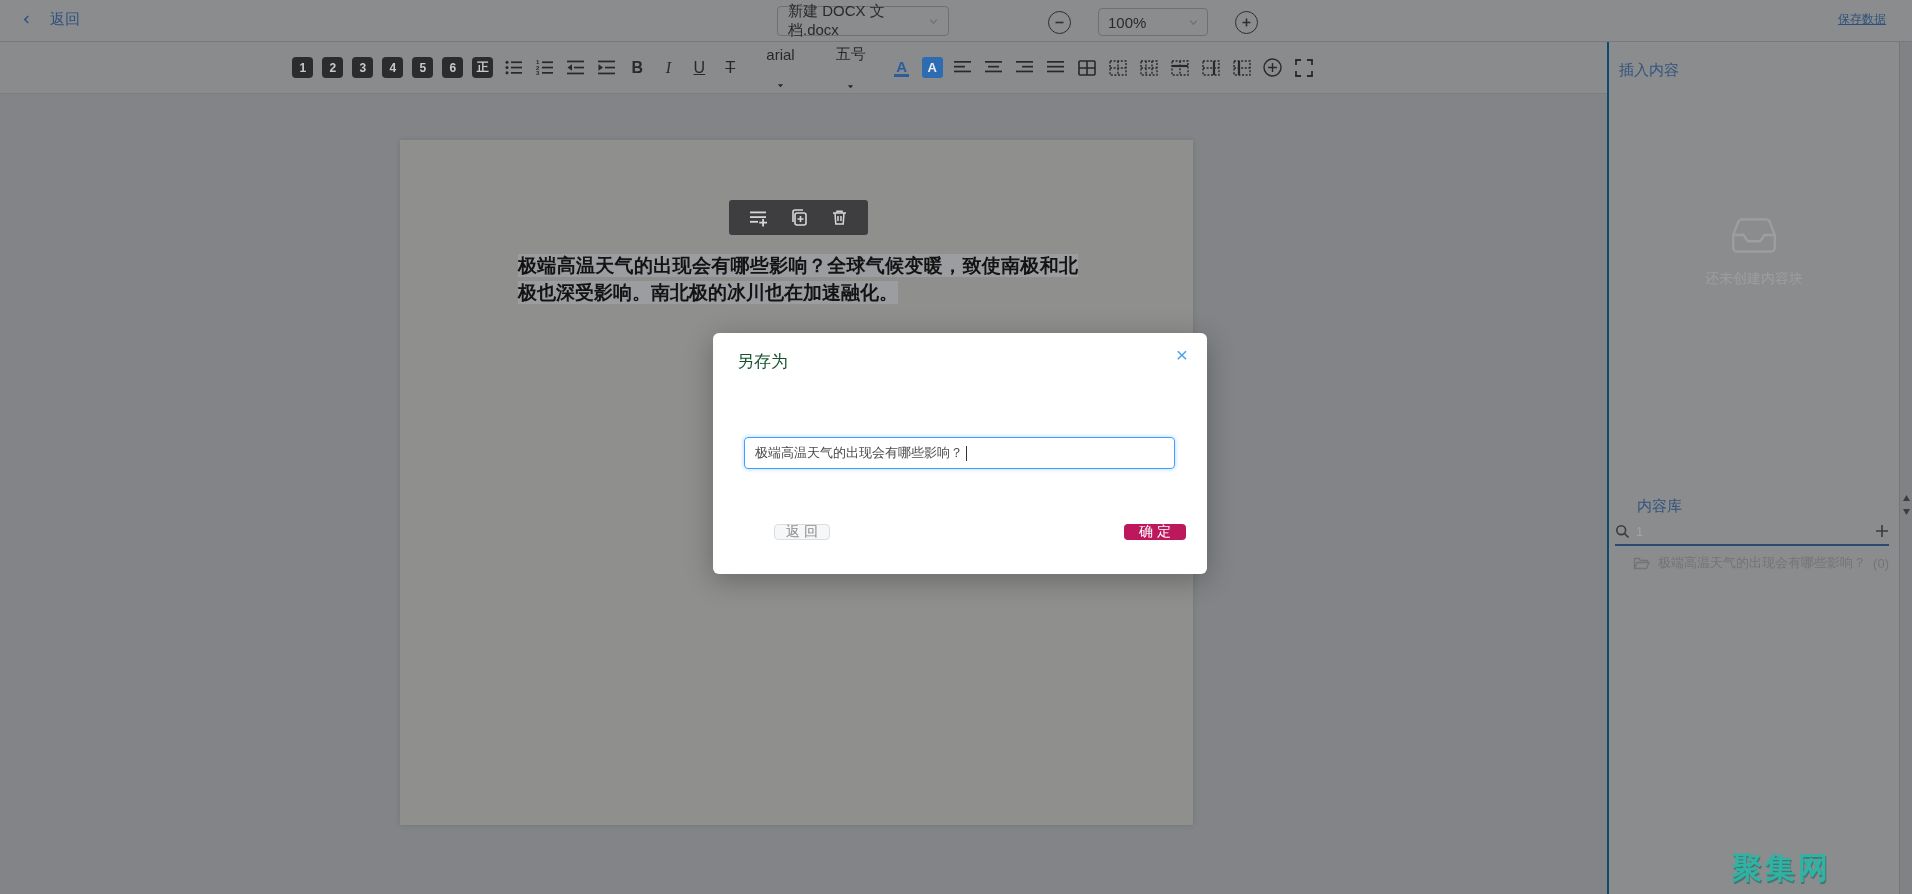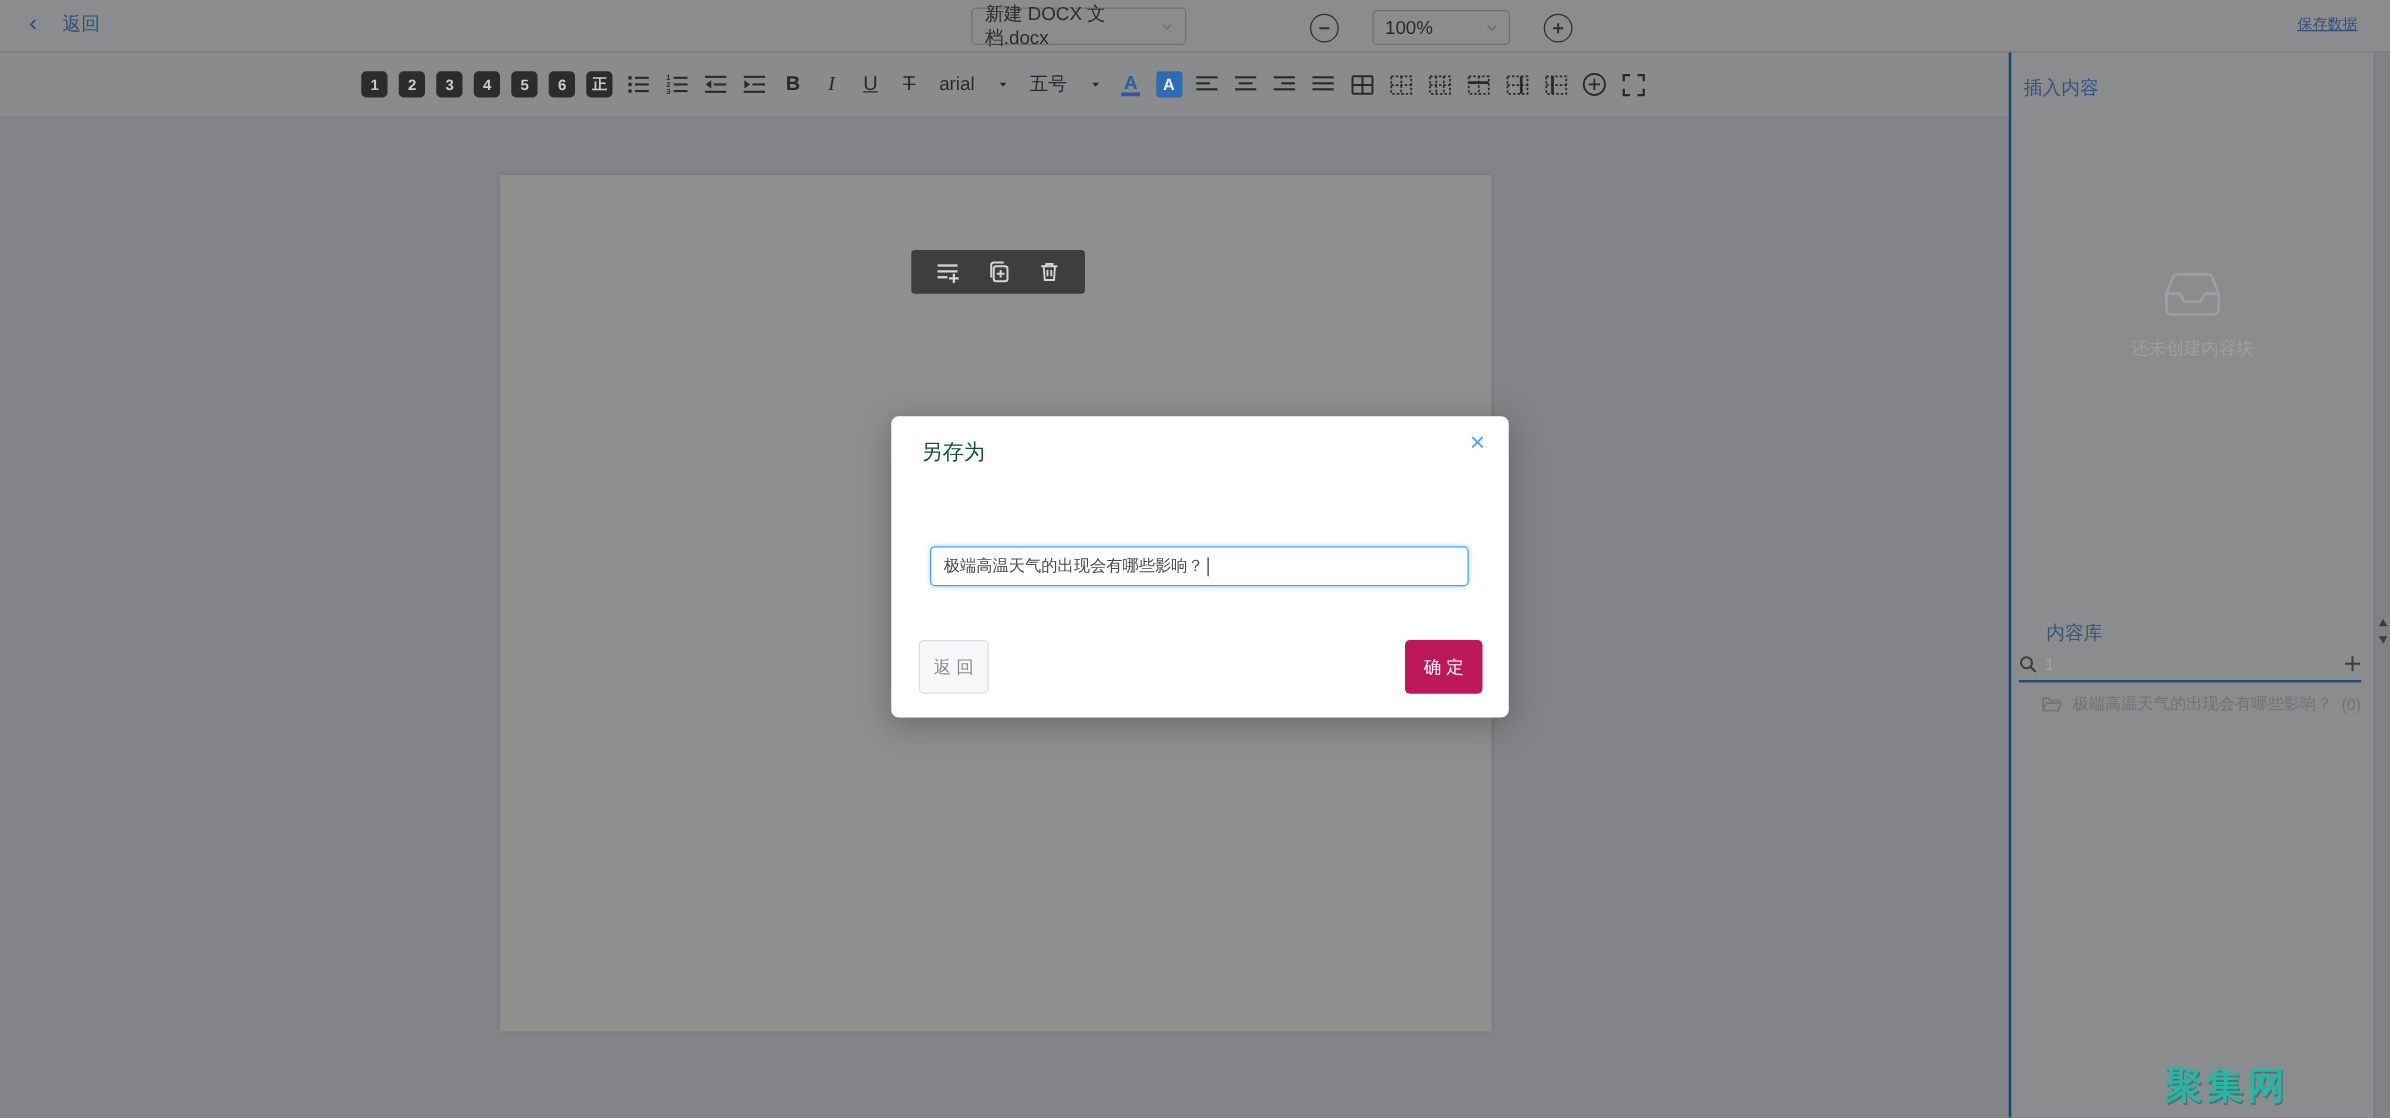--- a/index.html
+++ b/index.html
@@ -18,21 +18,21 @@
   .save-link { position:absolute; right:26px; top:11px; color:#2f517e; font-size:12px; cursor:pointer;text-decoration:underline; }
 
   
   .fmtbar { position:absolute; left:0; top:42px; width:1607px; height:52px; background:#8a8b8d; border-bottom:1px solid #7d7e80; display:flex; align-items:center; justify-content:center; gap:9px; }
   .hbtn { width:21px; height:21px; background:#2b2c2e; color:#c9cacb; border-radius:4px; font-size:12px; font-weight:bold; display:flex; align-items:center; justify-content:center; }
   .tool { width:22px; height:22px; display:flex; align-items:center; justify-content:center; color:#28292b; }
   .tool svg { display:block; }
   .txtbtn { font-size:16px; color:#28292b; display:flex; align-items:center; justify-content:center; width:22px; height:22px; }
   .b { font-weight:bold; } .i { font-style:italic; font-family:"Liberation Serif",serif; }
   .u { text-decoration:underline; } .s { text-decoration:line-through; }
-  .fontsel { display:flex; align-items:center; gap:18px; color:#28292b; font-size:15px; margin:0 4px; }
+  .fontsel { display:flex; align-items:center; gap:18px; color:#28292b; font-size:15px; margin:0 16px;flex-direction:column; }
   .acolor { font-weight:bold; font-size:15px; color:#2b5d9e; border-bottom:3px solid #2b5d9e; line-height:15px; padding:0 2px; }
   .ahl { width:21px; height:21px; border-radius:3px; background:#2e6cb2; color:#e8eef5; font-weight:bold; font-size:13px; display:flex; align-items:center; justify-content:center; }
   .chev { width:9px; height:9px; }
 
   
   .canvas { position:absolute; left:0; top:94px; width:1607px; height:800px; background:#828487; }
   .page { position:absolute; left:400px; top:46px; width:793px; height:685px; background:#8f8f8e; box-shadow:0 0 5px rgba(0,0,0,.12); }
   .float-toolbar { position:absolute; left:329px; top:60px; width:139px; height:35px; background:#3e3e40; border-radius:3px; display:flex; align-items:center; justify-content:space-around; padding:0 8px; }
   .float-toolbar .fico { width:20px; height:20px; display:flex; align-items:center; justify-content:center; color:#d6d6d7; }
   .para { position:absolute; left:118px; top:112px; width:560px; font-size:19px; font-weight:bold; line-height:27px; color:#131313; text-align:justify; }
@@ -59,21 +59,21 @@
   
   .watermark { position:absolute; left:1732px; top:848px; font-size:30px; font-weight:bold; letter-spacing:3px; color:#2fb3a4; text-shadow:1px 2px 0 rgba(22,99,90,.55); }
 
   
   .dialog { position:absolute; left:713px; top:333px; width:494px; height:241px; background:#ffffff; border-radius:6px; box-shadow:0 6px 28px rgba(0,0,0,.28); z-index:50; }
   .dlg-title { position:absolute; left:24px; top:17px; font-size:17px; color:#14532d; }
   .dlg-close { position:absolute; right:19px; top:11px; font-size:21px; color:#4da3f0; cursor:pointer; line-height:21px; }
   .dlg-input { position:absolute; left:31px; top:104px; width:431px; height:32px; border:1px solid #409eff; border-radius:4px; box-shadow:0 0 4px rgba(64,158,255,.45); display:flex; align-items:center; padding:0 10px; font-size:13px; color:#4a4b4d; cursor:text; }
   .caret { display:inline-block; width:1px; height:15px; background:#333; margin-left:3px; animation:blink 1s steps(1) infinite; }
   @keyframes blink { 50% { opacity:0; } }
-  .btn { position:absolute; top:179px; height:43px; border-radius:4px; font-size:14px; display:flex; align-items:center; justify-content:center; cursor:pointer; }
+  .btn { position:absolute; top:191px; height:16px; border-radius:4px; font-size:14px; display:flex; align-items:center; justify-content:center; cursor:pointer;margin-left:39px; }
   .btn-back { left:22px; width:56px; background:#f6f7f9; border:1px solid #dcdde0; color:#8b8c8e; }
   .btn-ok { right:21px; width:62px; background:#be185d; color:#ffffff; }
 </style>
 </head>
 <body>
 
 <header class="topbar">
   <div class="back-link">
     <svg class="chev" viewBox="0 0 10 10">
         <path d="M7 1 L3 5 L7 9" fill="none" stroke="#2f517e" stroke-width="1.6"></path>
@@ -281,20 +281,21 @@
             <path d="M11.5 8 V14 M8.5 11 H14.5"></path>
           </svg>
       </span>
       <span class="fico">
         <svg width="19" height="19" viewBox="0 0 19 19" fill="none" stroke="#d6d6d7" stroke-width="1.5">
             <path d="M3 5 H16 M7 5 V3.2 H12 V5 M5 5 L5.8 16 H13.2 L14 5"></path>
             <path d="M8 8 V13 M11 8 V13"></path>
           </svg>
       </span>
     </div>
+    <p class="para"><span class="hl">极端高温天气的出现会有哪些影响？全球气候变暖，致使南极和北极也深受影响。南北极的冰川也在加速融化。</span></p>
   </div>
 </div>
 
 <aside class="sidebar">
   <div class="insert-title">插入内容</div>
   <div class="empty">
     <svg width="50" height="42" viewBox="0 0 24 20" fill="none" stroke-width="1.1">
         <path d="M22 10 h-5 l-2 3 h-6 l-2-3 H2"></path>
         <path d="M4.5 3.6 L2 10 v6 a2 2 0 0 0 2 2 h16 a2 2 0 0 0 2-2 v-6 L19.5 3.6 A2 2 0 0 0 17.7 2.5 H6.3 a2 2 0 0 0-1.8 1.1 z"></path>
       </svg>

